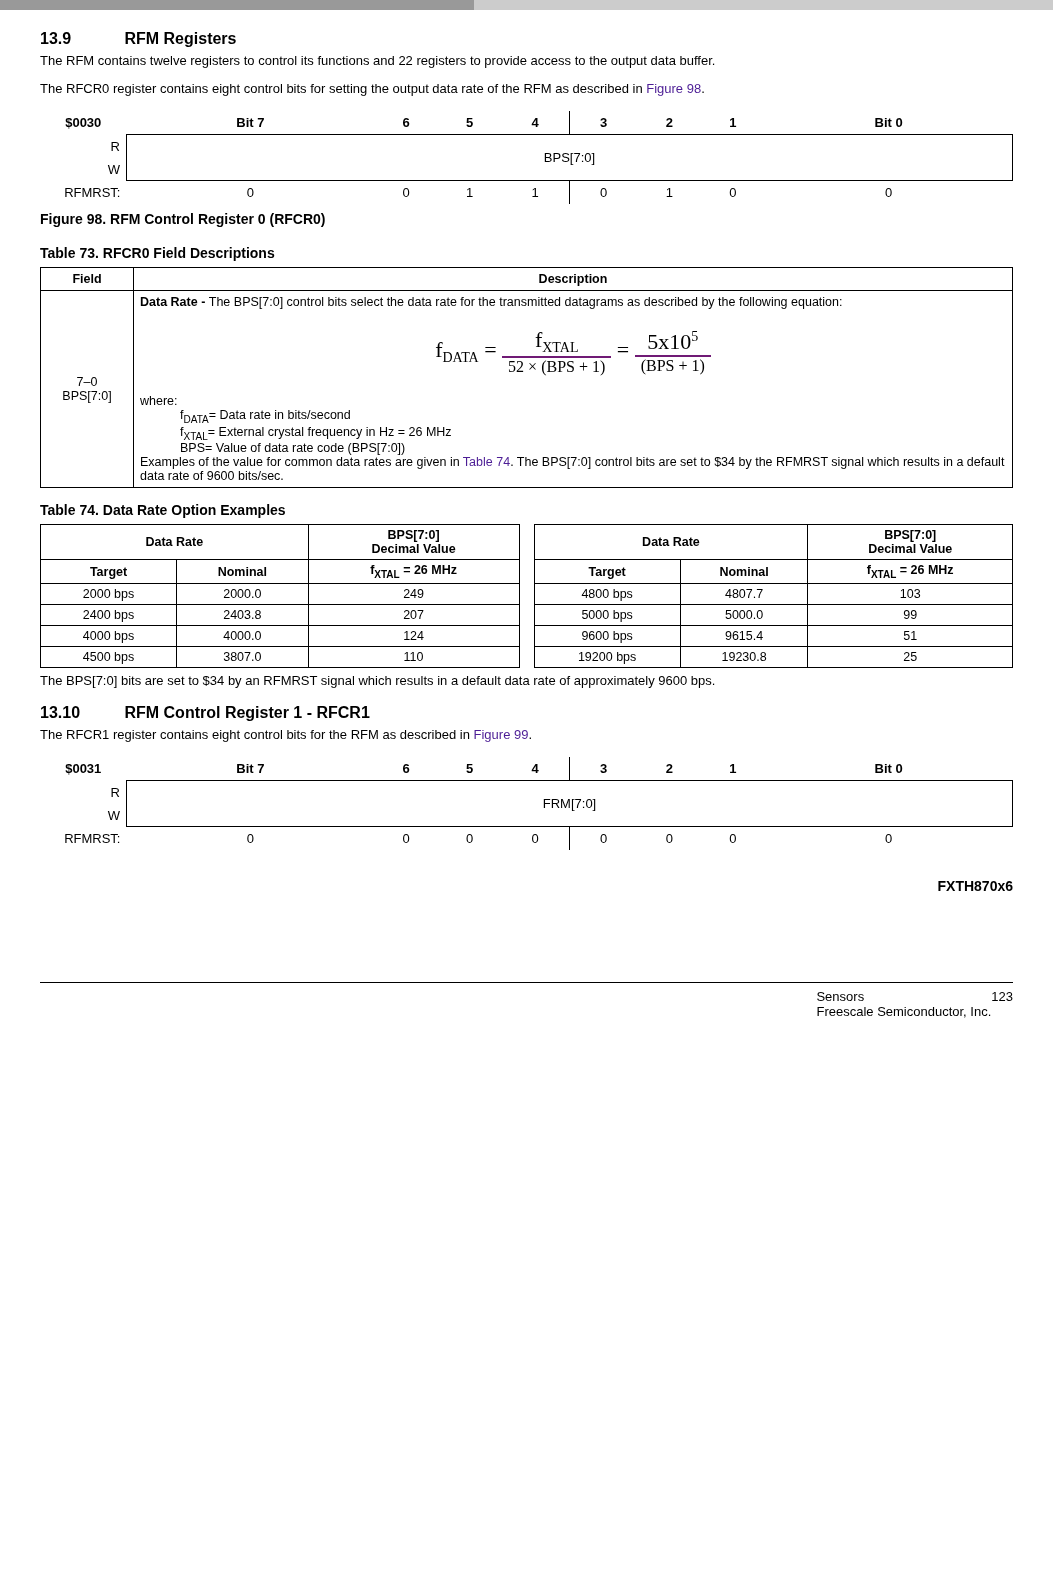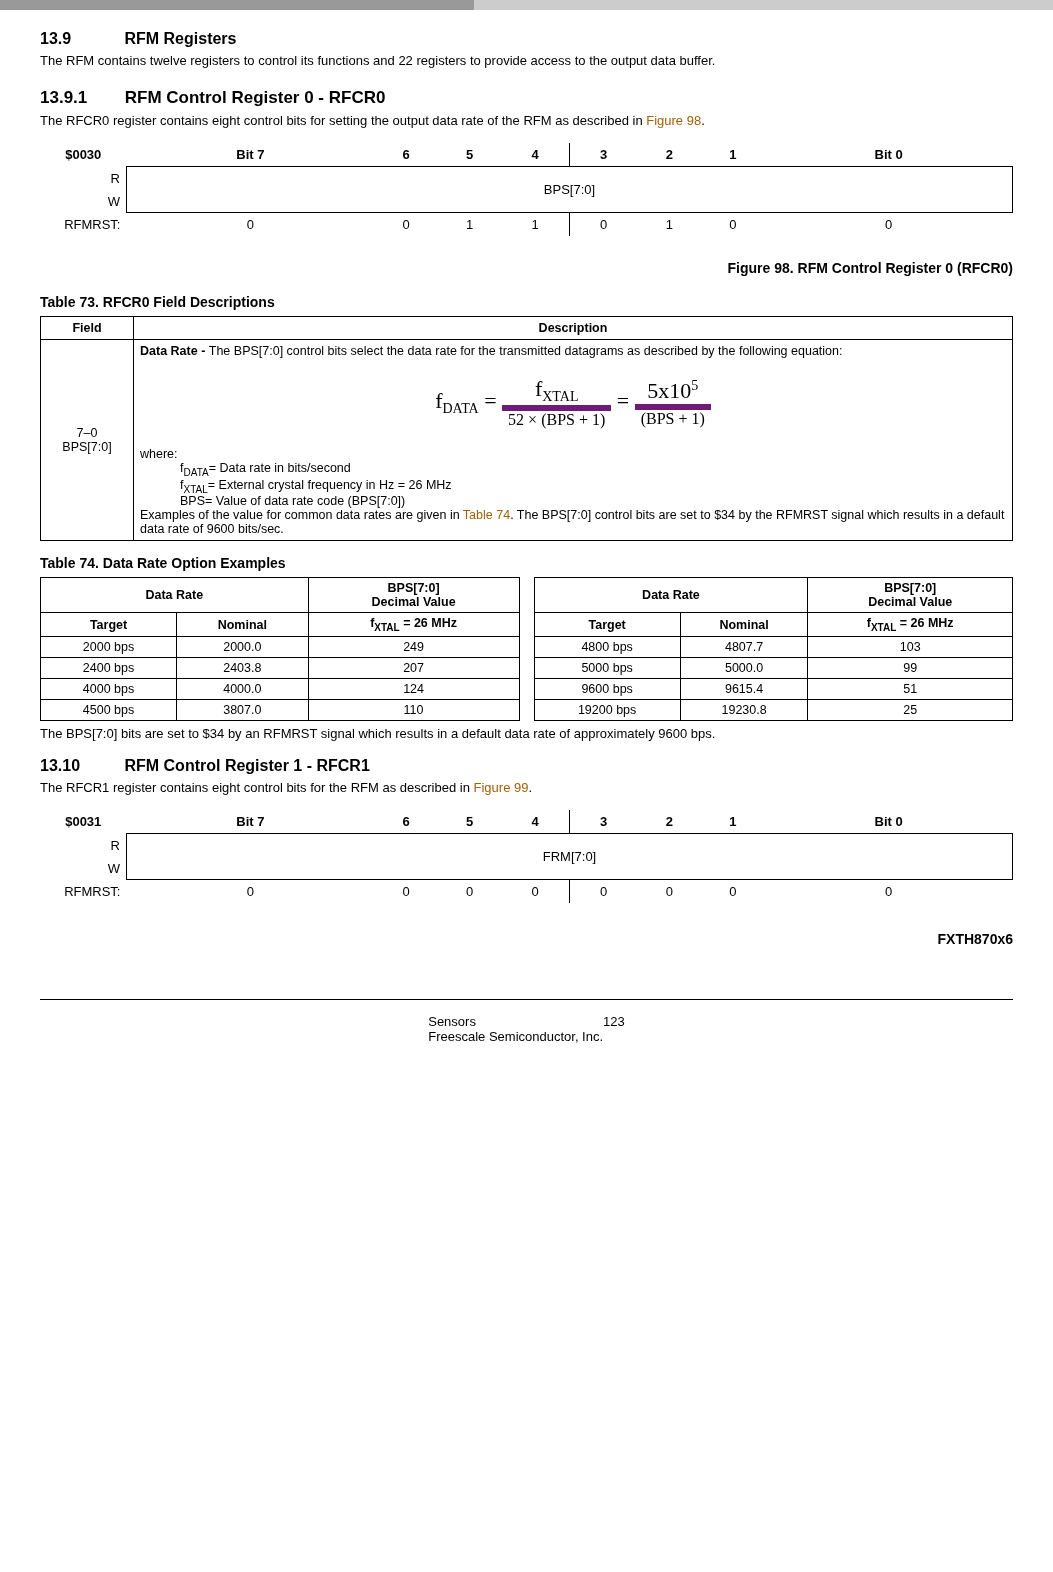--- a/index.html
+++ b/index.html
@@ -30,79 +30,75 @@
     margin: 14px 0 4px 0;
   }
   h2 .secnum { display:inline-block; width:80px; }
   h3 {
     font-size: 17px;
     font-weight: bold;
     margin: 18px 0 4px 0;
   }
   h3 .secnum { display:inline-block; width:80px; }
   p { margin: 4px 0 10px 0; line-height: 1.35; }
-  .xref { color: #a16207; text-align: right; }
+  .xref { color: #4c1d95; text-align: right; }
   .reg-table { width: 100%; border-collapse: collapse; margin: 14px 0 6px 0; font-size: 13px; }
   .reg-table th, .reg-table td { text-align: center; padding: 4px 0; }
   .reg-table th { font-weight: bold; }
   .reg-table .addr { text-align: center; font-weight: bold; width: 80px; }
   .reg-table .rw { text-align: right; padding-right: 6px; width: 80px; }
   .reg-table .field-cell { border: 1px solid #000; }
   .reg-table .sep-right { border-right: 1px solid #000; }
-  .reg-caption { text-align: right; font-weight: bold; margin: 24px 0 18px 0; font-size: 14px; }
+  .reg-caption { text-align: left; font-weight: bold; margin: 7px 0 18px 0; font-size: 14px; }
   .tbl-caption { font-weight: bold; margin: 14px 0 6px 0; font-size: 14px; }
   table.bordered { border-collapse: collapse; width: 100%; font-size: 12.5px; }
   table.bordered th, table.bordered td { border: 1px solid #000; padding: 4px 6px; }
   table.bordered th { font-weight: bold; text-align: center; }
   .field-col { width: 80px; text-align: center; vertical-align: middle; }
   .desc-col { text-align: left; }
   .eqn {
     font-family: "Times New Roman", serif;
     font-size: 22px;
     text-align: center;
     margin: 18px 0;
   }
   .eqn .sub { font-size: 14px; vertical-align: sub; }
   .eqn .sup { font-size: 14px; vertical-align: super; }
   .frac { display: inline-block; vertical-align: middle; text-align: center; }
-  .frac .num { display: block; border-bottom: 6px solid #701a75; padding: 0 6px; }
+  .frac .num { display: block; border-bottom: 2px solid #701a75; padding: 0 6px; }
   .frac .den { display: block; padding: 0 6px; font-size: 16px;}
   .small-indent { margin-left: 40px; font-size: 12.5px; }
   .two-col { display: flex; gap: 14px; }
   .two-col > div { flex: 1; }
   table.rates { border-collapse: collapse; width: 100%; font-size: 12.5px; }
   table.rates th, table.rates td { border: 1px solid #000; padding: 3px 6px; text-align: center; }
   table.rates th { font-weight: bold; }
   .footer {
     border-top: 1.5px solid #000;
-    margin-top: 52px;
-    padding-top: 14px;
+    margin-top: 88px;
+    padding-top: 6px;
     display: flex;
-    justify-content: center;
+    justify-content: flex-end;
     font-size: 13px;
   }
   .device-title { text-align: right; font-weight: bold; font-size: 14px; margin-top: 28px; }
   .subscript { font-size: 10px; vertical-align: sub; }
 </style>
 </head>
 <body>
 <div class="page">
 
 <div class="tab-bar"></div>
 
 <h2>
   <span class="secnum">13.9</span>
   <span>RFM Registers</span>
 </h2>
 <p>The RFM contains twelve registers to control its functions and 22 registers to provide access to the output data buffer.</p>
 
-<h3>
-  <span class="secnum">13.9.1</span>
-  <span>RFM Control Register 0 - RFCR0</span>
-</h3>
 <p>
   <span>The RFCR0 register contains eight control bits for setting the output data rate of the RFM as described in </span><span class="xref">Figure 98</span><span>.</span>
 </p>
 
 <table class="reg-table">
   <tbody>
         <tr>
     <th class="addr">$0030</th>
     <th>Bit 7</th>
     <th>6</th>

